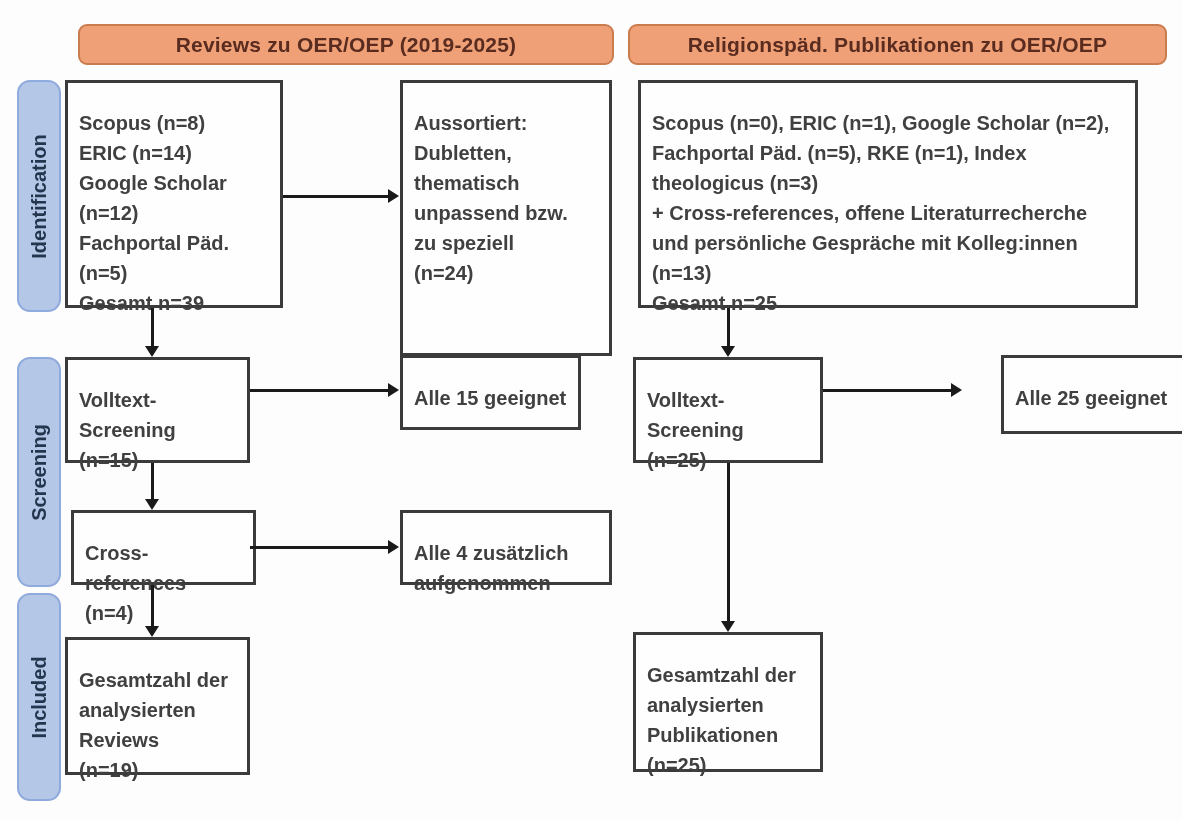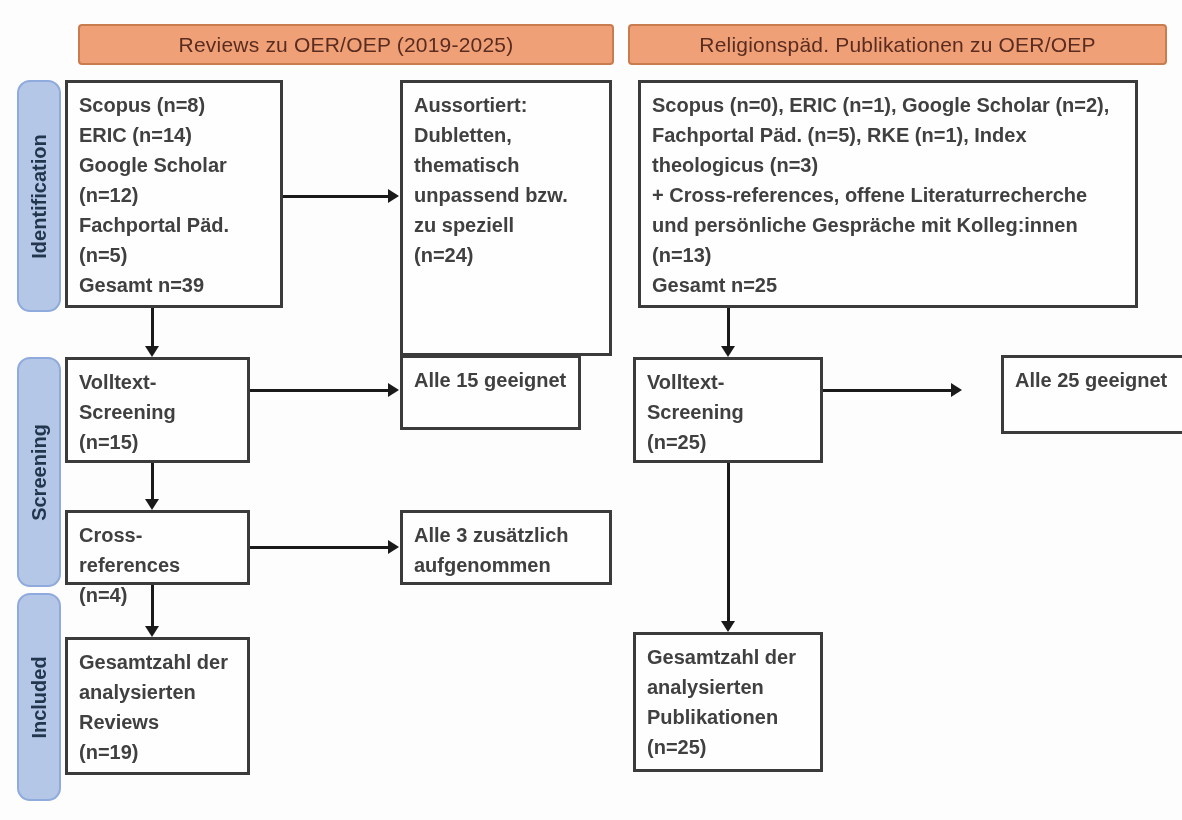--- a/index.html
+++ b/index.html
@@ -4,37 +4,37 @@
 <style>
   html,body { margin:0; padding:0; background:#ffffff; }
   #stage {
     position:relative; width:1182px; height:820px;
     background:#fdfdfd; overflow:hidden;
     font-family:"Liberation Sans", sans-serif;
   }
   .header-box {
     position:absolute; height:37px;
     background:var(--header-fill); border:2px solid var(--header-border);
-    border-radius:4px; color:var(--header-text);
+    border-radius:9px; color:var(--header-text);
     display:flex; align-items:center; justify-content:center;
-    font-size:21px; font-weight:normal; letter-spacing:.2px;
+    font-size:21px; font-weight:bold; letter-spacing:.2px;
   }
   .pill {
     position:absolute; left:17px; width:40px;
     background:var(--sidebar-fill); border:2px solid var(--sidebar-border);
     border-radius:13px; display:flex; align-items:center; justify-content:center;
   }
   .pill span {
     transform:rotate(-90deg); white-space:nowrap;
     font-size:20px; font-weight:bold; color:var(--sidebar-text);
   }
   .node {
     position:absolute; background:#fefefe;
     border:3px solid var(--box-border); box-sizing:border-box;
-    padding:7px 11px; color:var(--box-text);
+    padding:25px 11px; color:var(--box-text);
     font-size:20px; font-weight:bold; line-height:30px;
     white-space:pre-line;
   }
   .arrow-h { position:absolute; height:3px; background:var(--arrow); }
   .arrow-h::after {
     content:""; position:absolute; right:-11px; top:-6px;
     border-left:11px solid var(--arrow);
     border-top:7.5px solid transparent; border-bottom:7.5px solid transparent;
   }
   .arrow-v { position:absolute; width:3px; background:var(--arrow); }
@@ -76,23 +76,23 @@
   <div class="node" style="left:400px; top:80px; width:212px; height:276px;">Aussortiert:
 Dubletten,
 thematisch
 unpassend bzw.
 zu speziell
 (n=24)</div>
   <div class="node" style="left:65px; top:357px; width:185px; height:106px;">Volltext-
 Screening
 (n=15)</div>
   <div class="node" style="left:400px; top:355px; width:181px; height:75px;">Alle 15 geeignet</div>
-  <div class="node" style="left:65px; top:510px; width:185px; height:75px;">Cross-references
+  <div class="node" style="left:71px; top:510px; width:185px; height:75px;">Cross-references
 (n=4)</div>
-  <div class="node" style="left:400px; top:510px; width:212px; height:75px;">Alle 3 zusätzlich
+  <div class="node" style="left:400px; top:510px; width:212px; height:75px;">Alle 4 zusätzlich
 aufgenommen</div>
   <div class="node" style="left:65px; top:637px; width:185px; height:138px;">Gesamtzahl der
 analysierten
 Reviews
 (n=19)</div>
 
   <div class="node" style="left:638px; top:80px; width:500px; height:228px;">Scopus (n=0), ERIC (n=1), Google Scholar (n=2),
 Fachportal Päd. (n=5), RKE (n=1), Index
 theologicus (n=3)
 + Cross-references, offene Literaturrecherche

